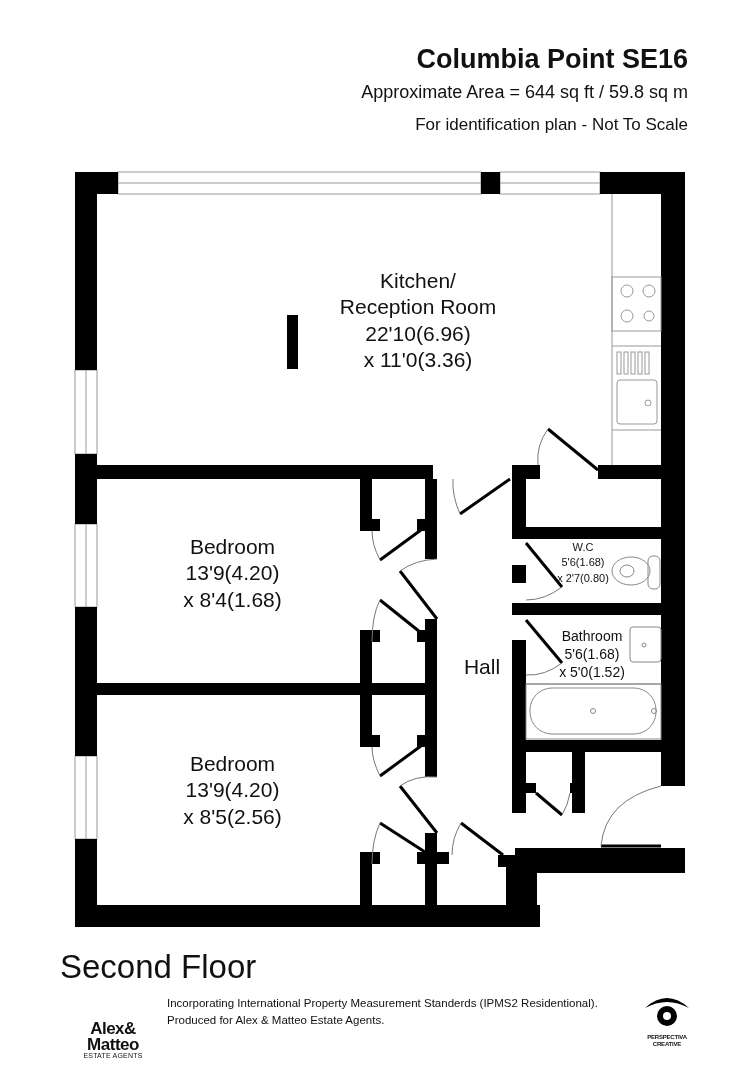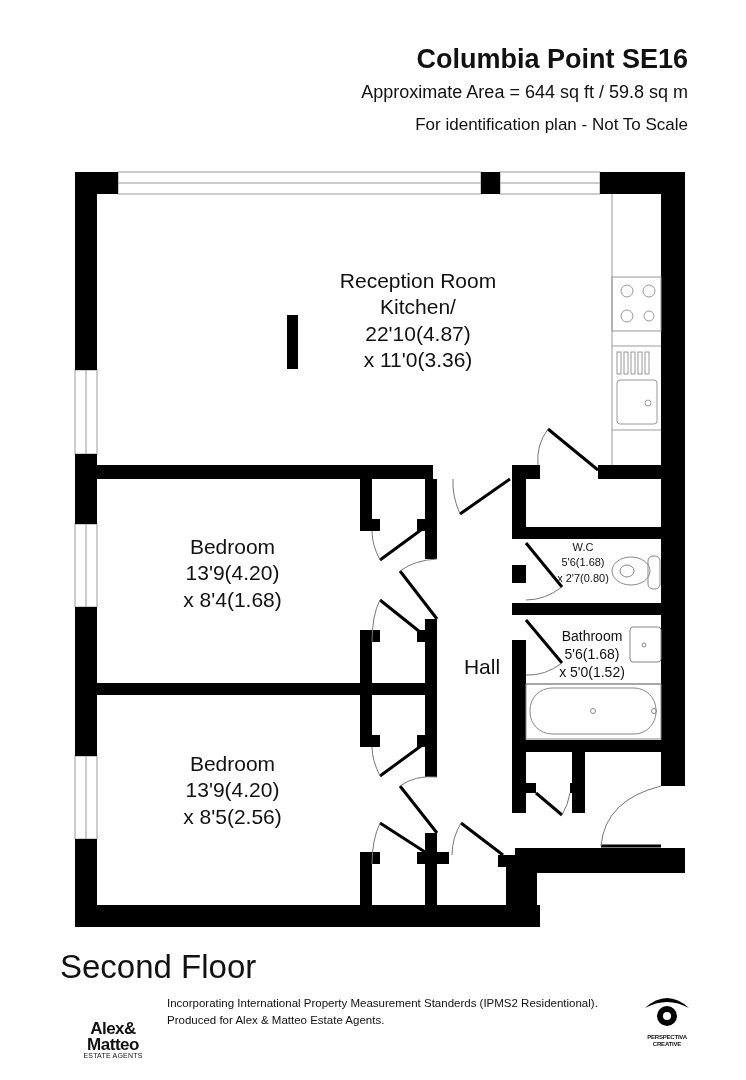--- a/index.html
+++ b/index.html
@@ -176,23 +176,23 @@
   <g fill="none" stroke="#888" stroke-width="1">
     <line x1="526" y1="684" x2="661" y2="684"></line>
     <rect x="526" y="684" width="135" height="55"></rect>
     <rect x="530" y="688" width="126" height="46" rx="22"></rect>
     <circle cx="593" cy="711" r="2.5"></circle>
     <circle cx="654" cy="711" r="2.5"></circle>
   </g>
 </svg>
 
 <div class="lbl big" style="left:318px;top:268px;width:200px;">
+  <div>Kitchen/</div>
   <div>Reception Room</div>
-  <div>Kitchen/</div>
-  <div>22'10(4.87)</div>
+  <div>22'10(6.96)</div>
   <div>x 11'0(3.36)</div>
 </div>
 <div class="lbl big" style="left:150px;top:534px;width:165px;">
   <div>Bedroom</div>
   <div>13'9(4.20)</div>
   <div>x 8'4(1.68)</div>
 </div>
 <div class="lbl big" style="left:150px;top:751px;width:165px;">
   <div>Bedroom</div>
   <div>13'9(4.20)</div>

